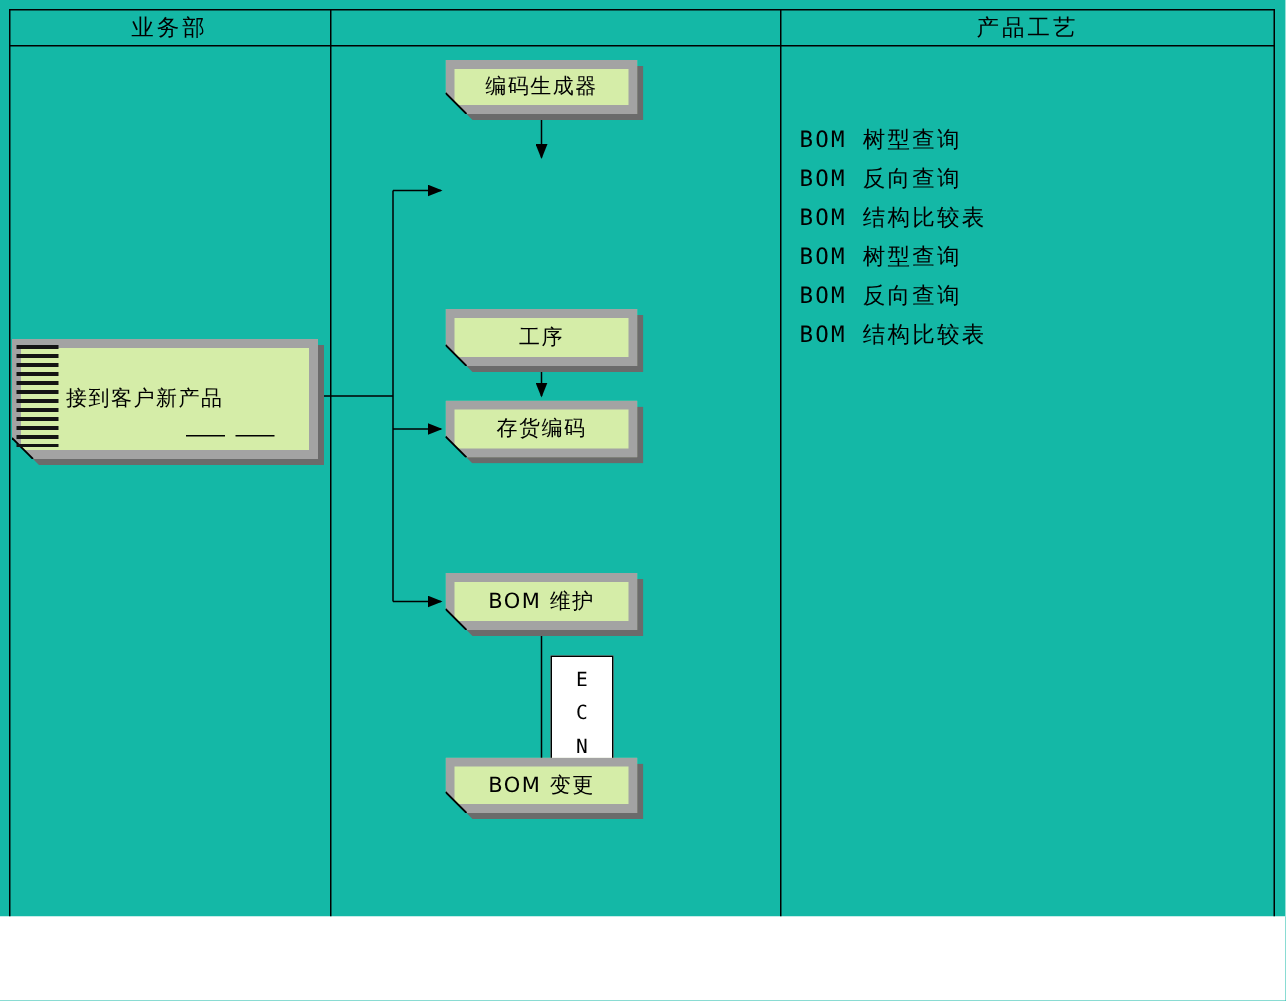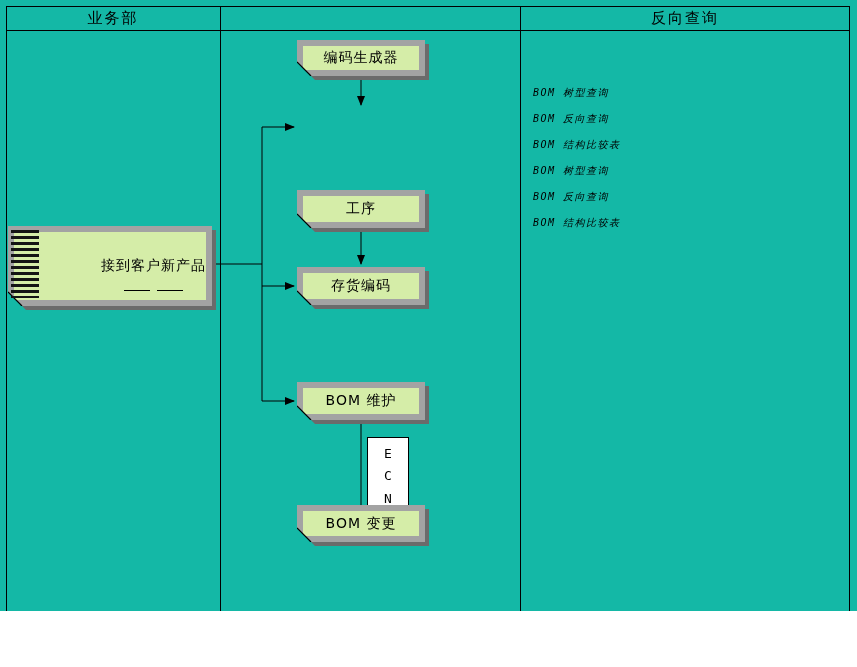--- a/index.html
+++ b/index.html
@@ -32,61 +32,61 @@
     background:#d5eda8; border:6px solid #a3a3a3;
     clip-path: polygon(0 0, 100% 0, 100% 100%, 14px 100%, 0 calc(100% - 14px));
     display:flex; align-items:center; justify-content:center;
     font-size:14px; letter-spacing:1px;
   }
   .fold { position:absolute; left:0; bottom:0; width:15px; height:15px; }
 
   
   .n-generator   { left:297px; top:40px;  width:128px; height:36px; }
   .n-inventory   { left:297px; top:108px; width:128px; height:37px; }
-  .n-operation   { left:297px; top:190px; width:128px; height:38px; }
+  .n-operation   { left:297px; top:206px; width:128px; height:38px; }
   .n-product     { left:297px; top:267px; width:128px; height:38px; }
   .n-bommaint    { left:297px; top:382px; width:128px; height:38px;border-radius:10px; }
   .n-bomchange   { left:297px; top:505px; width:128px; height:37px; }
 
   
   .n-doc { left:8px; top:226px; width:204px; height:80px; }
-  .n-doc .node-body { justify-content:flex-end; padding-left:30px; font-size:14px; }
+  .n-doc .node-body { justify-content:flex-start; padding-left:30px; font-size:14px; }
   .doc-coil {
     position:absolute; left:3px; top:4px; width:28px; height:68px; z-index:3;
     background: repeating-linear-gradient(to bottom, #141414 0 3px, rgba(0,0,0,0) 3px 6px);
   }
   .doc-blank { position:absolute; height:1px; background:#000; z-index:3; }
   .doc-blank-1 { left:116px; top:64px; width:26px; }
   .doc-blank-2 { left:149px; top:64px; width:26px; }
 
   
   .ecn-box {
     position:absolute; left:367px; top:437px; width:42px; height:78px;
     background:#fff; border:1px solid #000;
     display:flex; flex-direction:column; align-items:center; justify-content:space-around;
     font-family:"DejaVu Sans Mono", monospace; font-size:13px; padding:4px 0;
   }
 
   
   .report-list { position:absolute; left:533px; top:80px; width:300px;
-    font-family:"DejaVu Sans Mono", monospace; font-size:10px; letter-spacing:1.5px;font-style:italic; }
+    font-family:"DejaVu Sans Mono", monospace; font-size:15px; letter-spacing:1.5px; }
   .report-item { line-height:26px; white-space:nowrap; }
 </style>
 </head>
 <body>
 
 <div class="canvas">
 
   <div class="frame"></div>
   <div class="vline vline-1"></div>
   <div class="vline vline-2"></div>
   <div class="header-sep"></div>
 
   <div class="header-cell hc-1">业务部</div>
-  <div class="header-cell hc-3">反向查询</div>
+  <div class="header-cell hc-3">产品工艺</div>
 
   <svg class="connector-layer" viewBox="0 0 857 667">
     <defs>
       <marker id="arrow" markerWidth="10" markerHeight="8" refX="9" refY="4" orient="auto">
         <path d="M0,0 L10,4 L0,8 Z" fill="#000"></path>
       </marker>
     </defs>
 
     <line x1="361" y1="76" x2="361" y2="105" stroke="#000" stroke-width="1" marker-end="url(#arrow)"></line>
 

